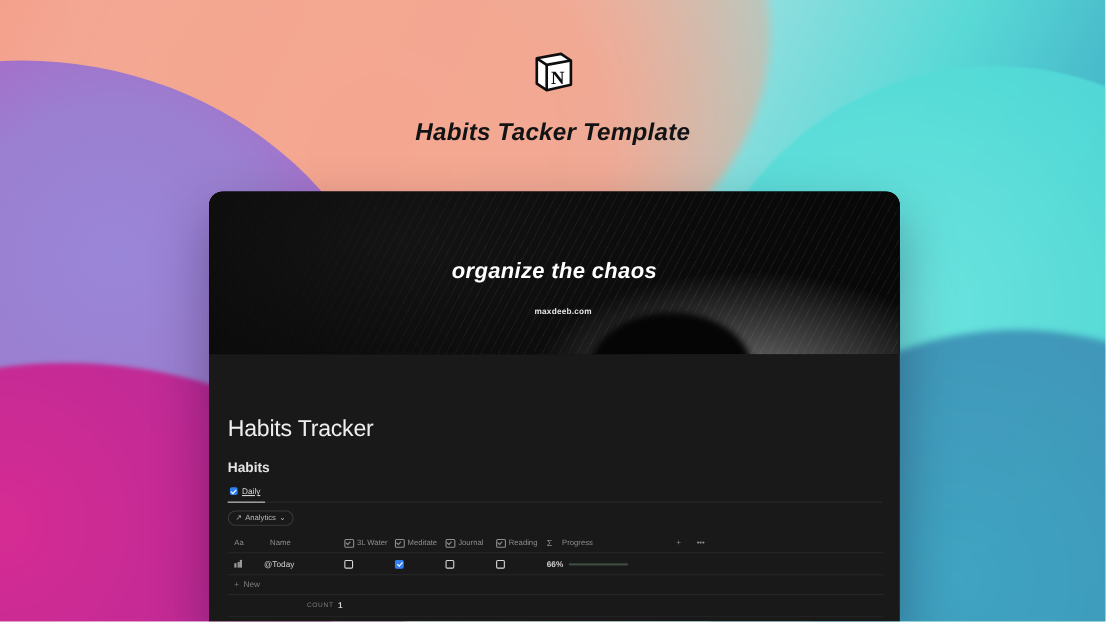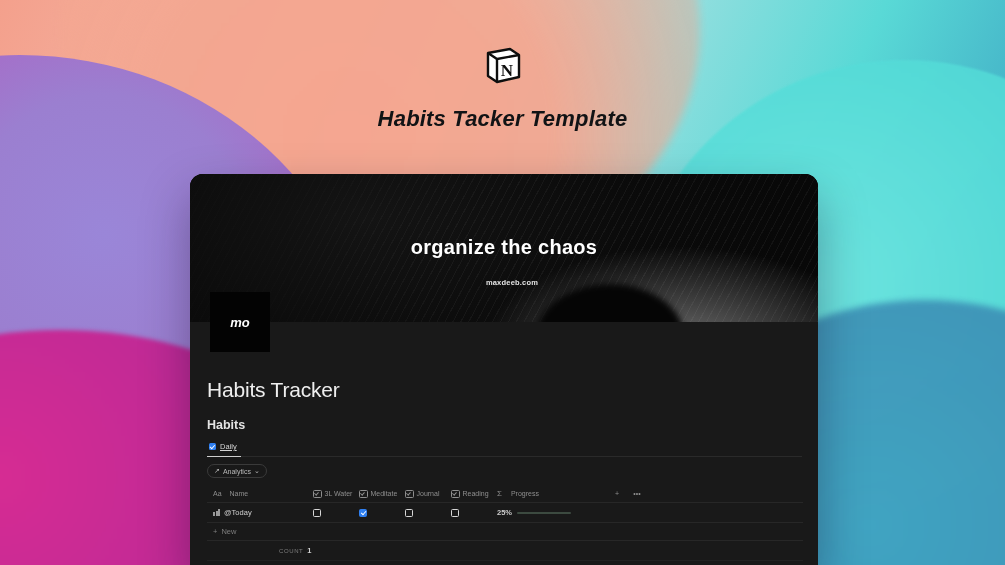--- a/index.html
+++ b/index.html
@@ -139,20 +139,21 @@
     filter: blur(3px);
   }
   .banner-text {
     position: absolute;
     left: 0;
     right: 0;
     top: 62px;
     text-align: center;
     color: #ffffff;
     font-size: 20px;
+    font-style: italic;
     font-weight: bold;
     letter-spacing: 0.3px;
   }
   .banner-url {
     position: absolute;
     left: 16px;
     right: 0;
     top: 104px;
     text-align: center;
     color: #e4e4e4;
@@ -270,21 +271,21 @@
   }
   .thead {
     font-size: 7px;
     color: #8e8e8e;
   }
   .tbody-row {
     font-size: 7.5px;
     color: #cfcfcf;
     height: 19px;
   }
-  .c-name   { width: 100px; display: flex; align-items: center; gap: 4px; padding-left: 6px; text-align: right; }
+  .c-name   { width: 100px; display: flex; align-items: center; gap: 20px; padding-left: 6px; text-align: right; }
   .c-check  { width: 46px;  display: flex; align-items: center; }
   .c-prog   { width: 110px; display: flex; align-items: center; gap: 5px; }
   .c-plus   { width: 20px;  text-align: center; color: #8e8e8e; }
   .c-dots   { width: 20px;  text-align: center; color: #8e8e8e; }
 
   .hd-icon {
     display: inline-block;
     width: 6.5px;
     height: 6.5px;
     border: 1px solid #8e8e8e;
@@ -401,21 +402,20 @@
 
   <div class="window">
 
     <div class="banner">
       <div class="banner-lines"></div>
       <div class="banner-dark-circle"></div>
       <div class="banner-text">organize the chaos</div>
       <div class="banner-url">maxdeeb.com</div>
     </div>
 
-    <div class="avatar">mo</div>
 
     <div class="page-body">
 
       <div class="doc-title">Habits Tracker</div>
 
       <div class="section-head">Habits</div>
 
       <div class="tabs">
         <div class="tab">
           <span class="tab-check"></span>
@@ -473,21 +473,21 @@
           <div class="c-check">
             <span class="cb checked"></span>
           </div>
           <div class="c-check">
             <span class="cb"></span>
           </div>
           <div class="c-check">
             <span class="cb"></span>
           </div>
           <div class="c-prog">
-            <span class="pct">25%</span>
+            <span class="pct">66%</span>
             <span class="bar">
               <span class="bar-fill" id="progress-fill" style="width: 25%;"></span>
             </span>
           </div>
           <div class="c-plus"></div>
           <div class="c-dots"></div>
         </div>
 
         <div class="new-row">
           <span>+</span>

